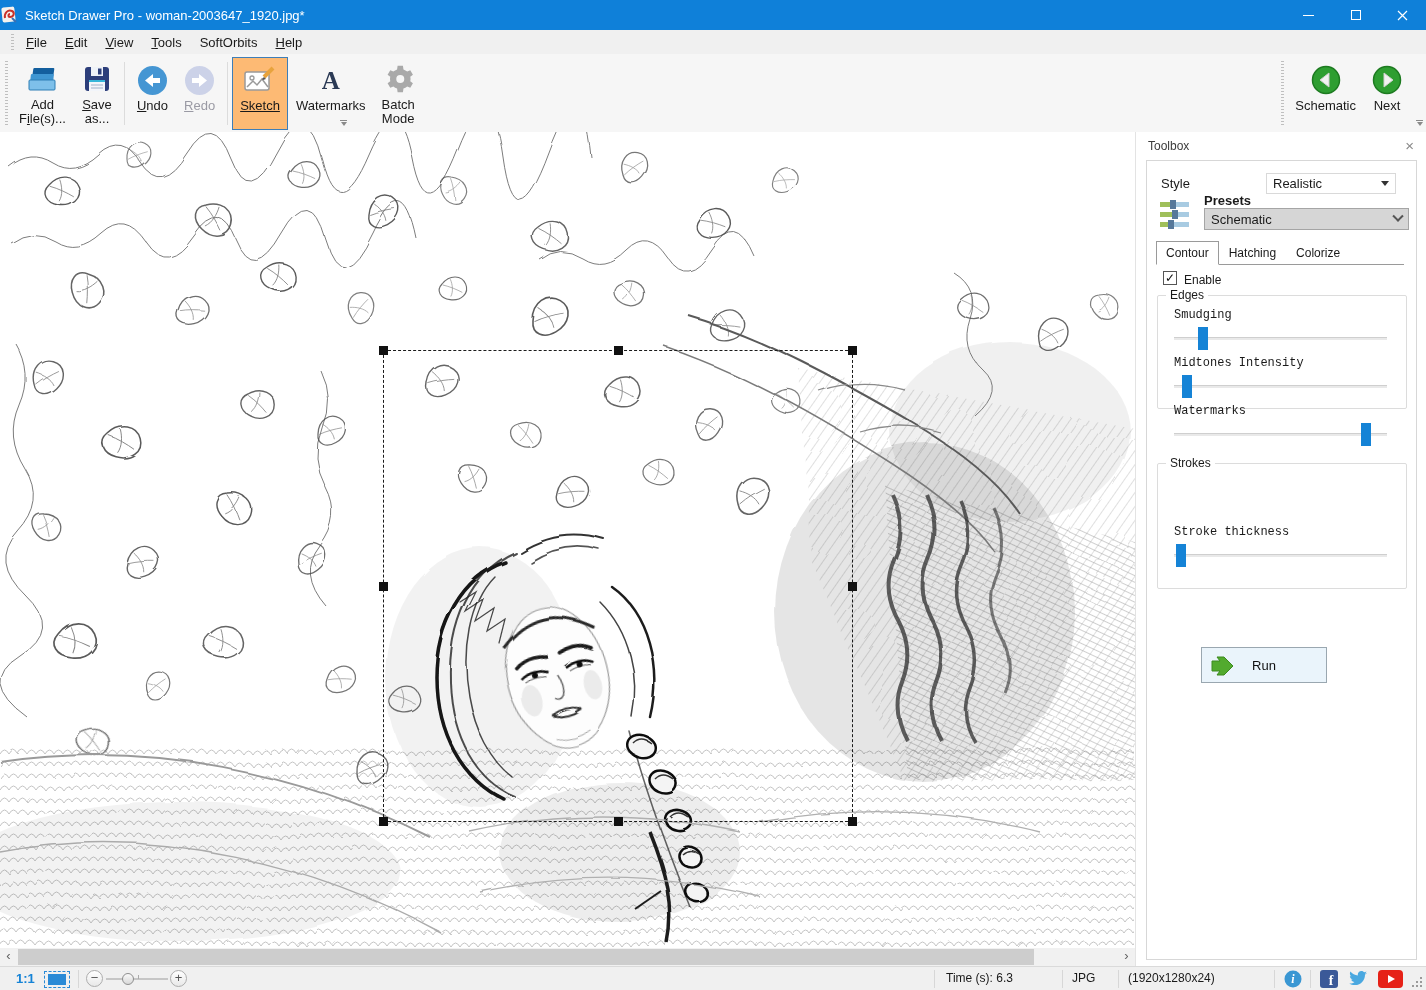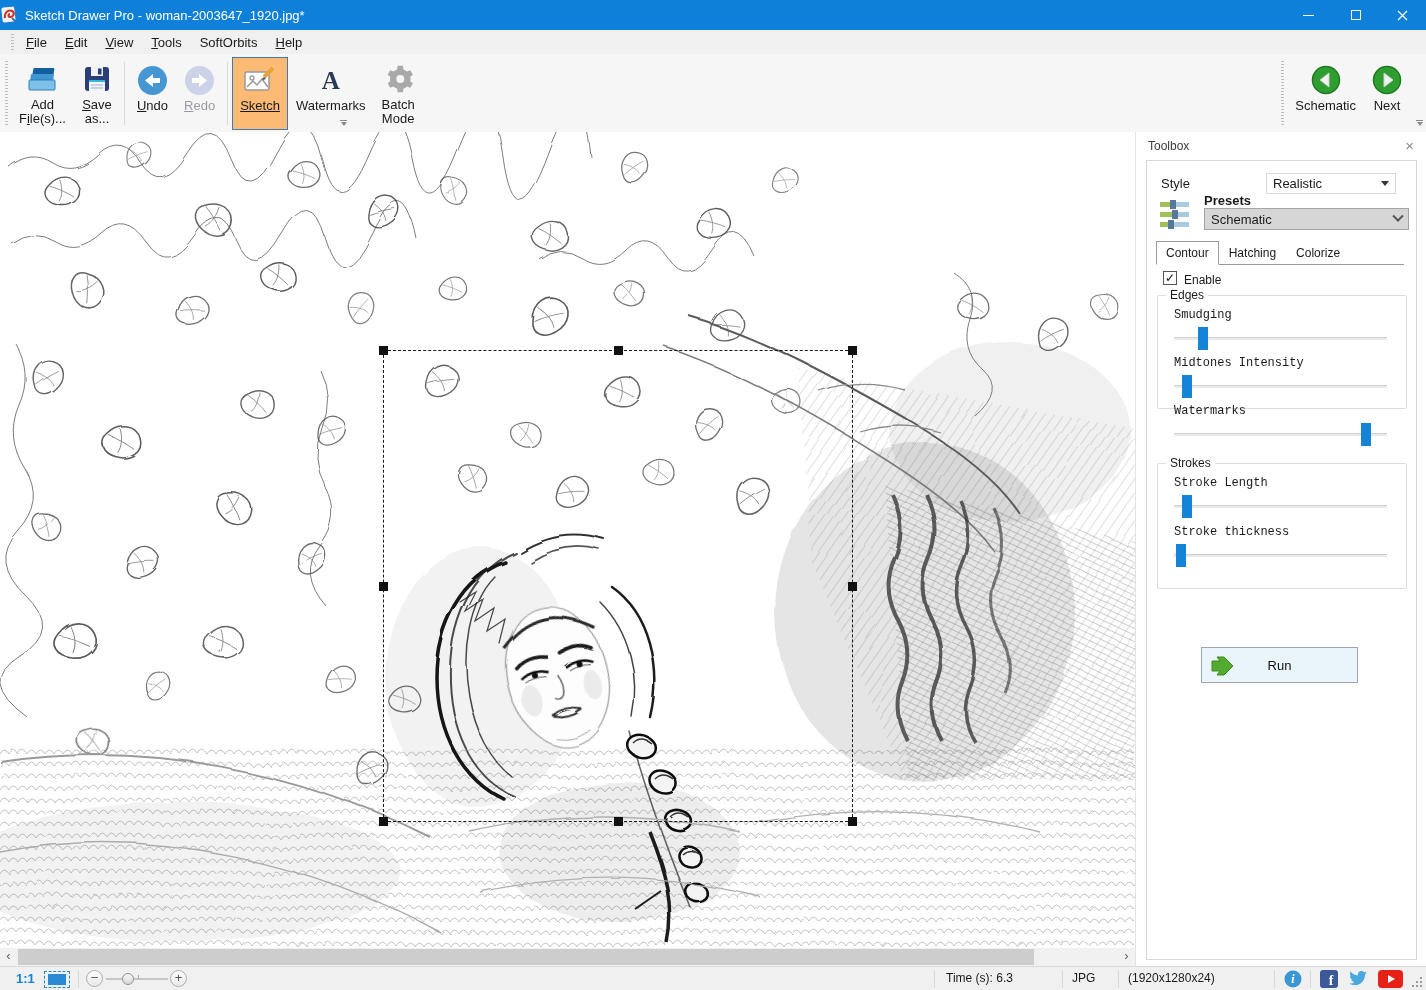--- a/index.html
+++ b/index.html
@@ -81,21 +81,21 @@
   .chk { position:absolute; width:14px; height:14px; border:1px solid #555; background:#fff;
     font-size:12px; line-height:12px; text-align:center; color:#111; }
   .group { position:absolute; border:1px solid #dcdcdc; border-radius:2px; }
   .group > .glabel { position:absolute; top:-8px; left:8px; background:#fff; padding:0 4px; }
   .srow { position:absolute; left:16px; width:213px; }
   .srow .slabel { display:block; margin-bottom:5px;font-family:Liberation Mono, monospace; }
   .slider { position:relative; height:23px; }
   .slider .track { position:absolute; left:0; right:0; top:10px; height:3px;
     background:#e9e9e9; border-top:1px solid #cfcfcf; }
   .slider .thumb { position:absolute; top:0; width:10px; height:23px; background:var(--accent,#1583d6); }
-  .run-btn { position:absolute; left:54px; top:486px; width:157px; height:36px;
+  .run-btn { position:absolute; left:54px; top:486px; width:126px; height:36px;
     background:#eaf4fb; border:1px solid #9aa7b0; display:flex; align-items:center;
     justify-content:center; font-size:13px; color:#111; }
   .run-btn svg { position:absolute; left:8px; top:7px; }
 
   
   .statusbar { position:absolute; left:0; right:0; bottom:0; height:24px; background:#f0f0f0;
     border-top:1px solid #dadada; font-size:12px; color:#1a1a1a; }
   .sb { position:absolute; top:0; height:24px; line-height:23px; }
   .sb-sep { position:absolute; top:3px; width:1px; height:18px; background:#d7d7d7; }
   .zoom-100 { color:var(--accent,#1583d6); font-weight:bold; font-size:13px; }
@@ -500,27 +500,20 @@
           <span class="slabel">Watermarks</span>
           <div class="slider">
             <div class="track"></div>
             <div class="thumb" style="left: calc(92% - 9.2px);"></div>
           </div>
         </div>
       </div>
 
       <div class="group" style="left:10px; top:302px; width:250px; height:126px">
         <span class="glabel">Strokes</span>
-        <div class="srow" style="top:12px">
-          <span class="slabel">Stroke Length</span>
-          <div class="slider">
-            <div class="track"></div>
-            <div class="thumb" style="left: calc(4% - 0.4px);"></div>
-          </div>
-        </div>
         <div class="srow" style="top:61px">
           <span class="slabel">Stroke thickness</span>
           <div class="slider">
             <div class="track"></div>
             <div class="thumb" style="left: calc(1% - 0.1px);"></div>
           </div>
         </div>
       </div>
 
       <div class="run-btn">

